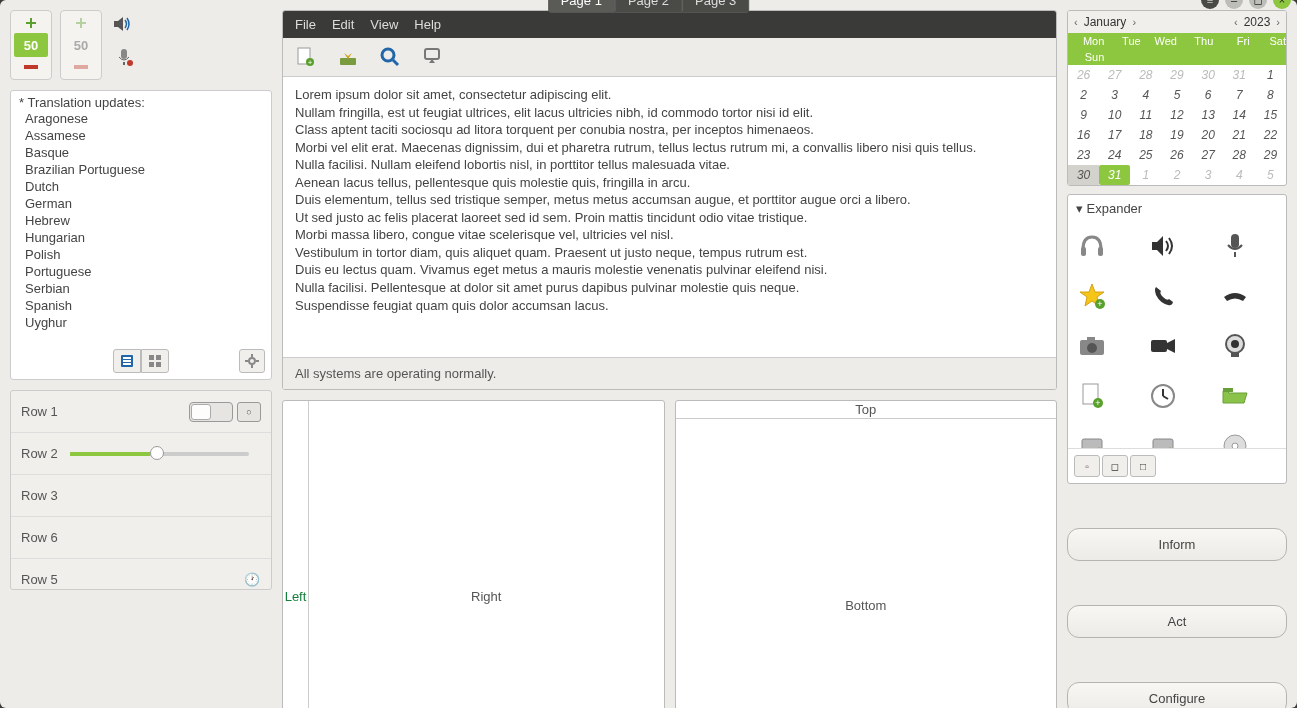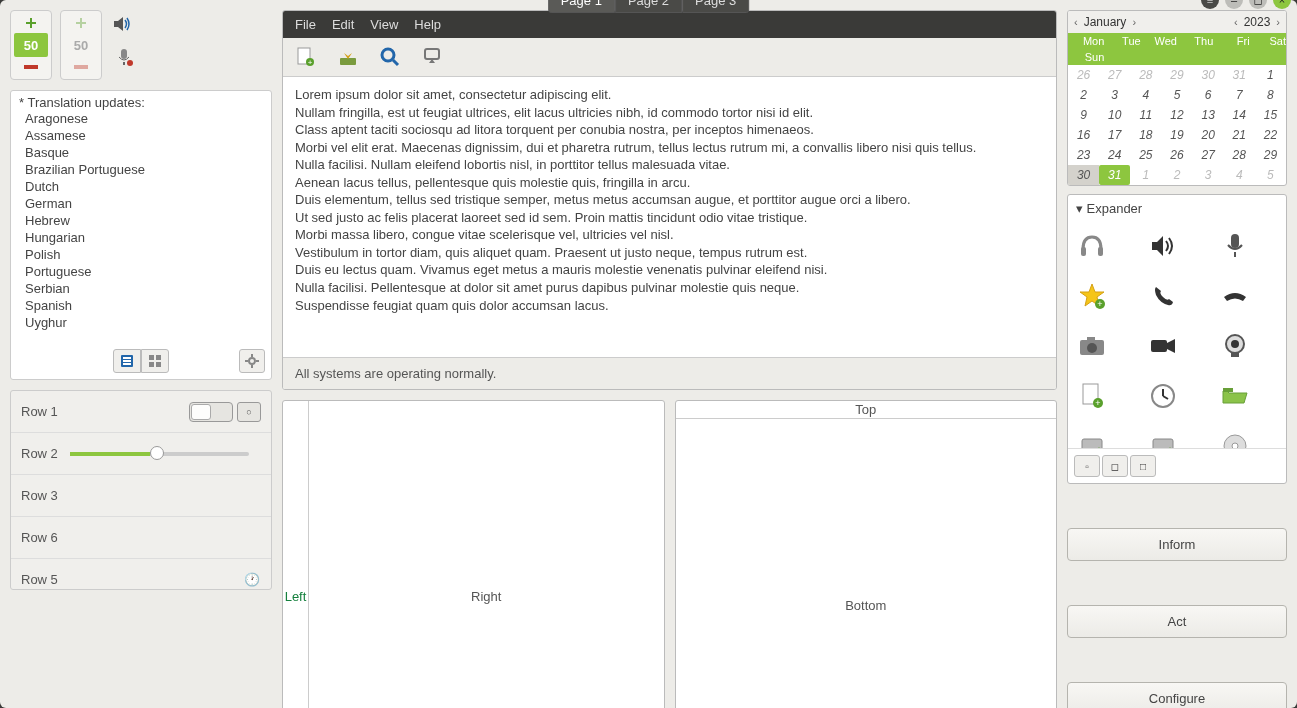--- a/index.html
+++ b/index.html
@@ -93,21 +93,21 @@
 .expander-header { padding: 6px 8px; display: flex; align-items: center; gap: 4px; cursor: pointer; color: #444; }
 .icon-grid-wrap { flex: 1; overflow-y: auto; padding: 8px; position: relative; }
 .icon-grid-wrap::-webkit-scrollbar { width: 12px; }
 .icon-grid-wrap::-webkit-scrollbar-thumb { background: #8dc63f; }
 .icon-grid-wrap::-webkit-scrollbar-track { background: #dedcd6; }
 .icon-grid { display: grid; grid-template-columns: repeat(3, 1fr); gap: 18px 12px; }
 .icon-grid .ic { width: 32px; height: 32px; display: flex; align-items: center; justify-content: center; cursor: pointer; }
 .bottom-btns { display: flex; gap: 2px; padding: 6px; border-top: 1px solid #ddd; }
 .bottom-btns .b { width: 26px; height: 22px; border: 1px solid #bbb; background: #f0efec; border-radius: 3px; display: flex; align-items: center; justify-content: center; cursor: pointer; font-size: 10px; }
 
-.action-btn { background: linear-gradient(#f8f7f4,#ecebe7); border: 1px solid #b5b4ae; border-radius: 4px; padding: 8px 0; text-align: center; cursor: pointer; color: #444; margin-top: 36px; }
+.action-btn { background: linear-gradient(#f8f7f4,#ecebe7); border: 1px solid #b5b4ae; border-radius: 12px; padding: 8px 0; text-align: center; cursor: pointer; color: #444; margin-top: 36px; }
 </style>
 </head>
 <body>
 
 <div class="window">
 
   <div class="titlebar">
     <div class="titlebar-tabs">
       <div class="tab active">Page 1</div>
       <div class="tab">Page 2</div>

